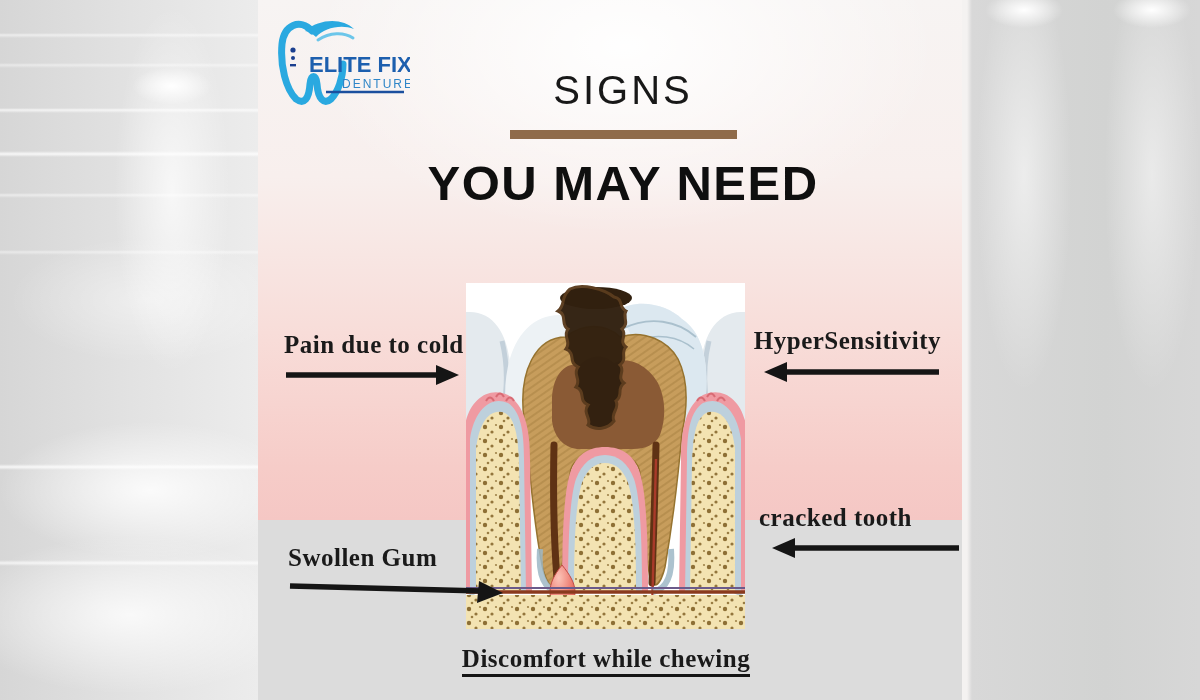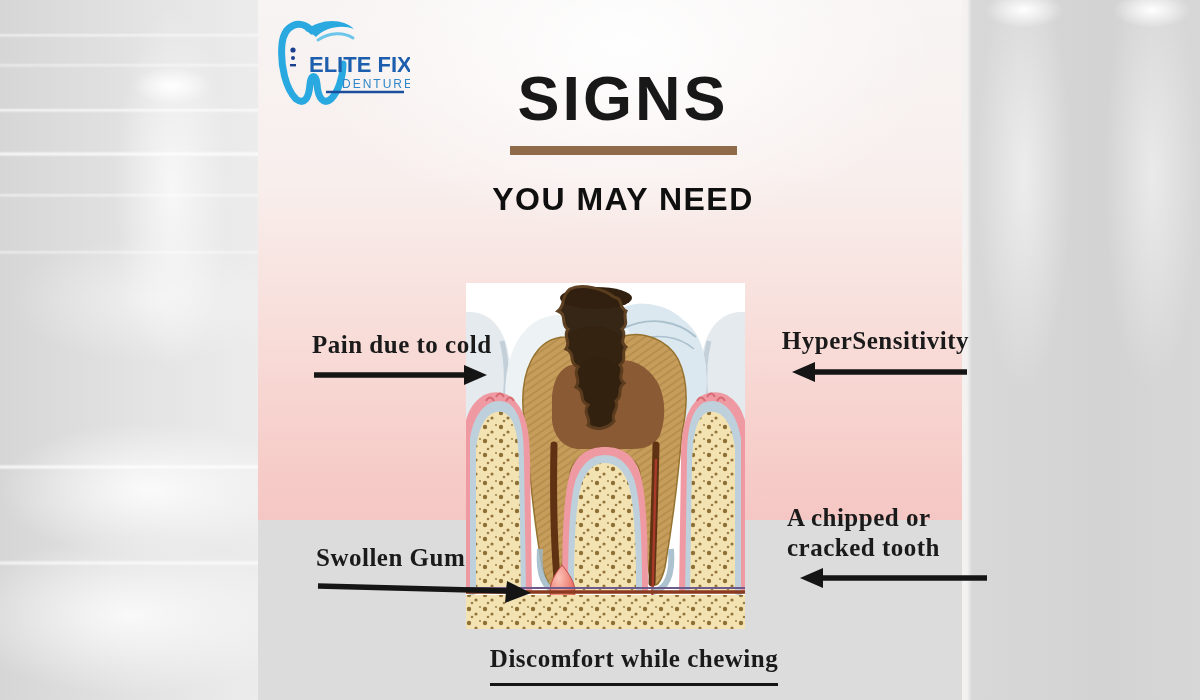--- a/index.html
+++ b/index.html
@@ -42,46 +42,46 @@
     position:absolute;left:258px;top:0;width:704px;height:520px;
     background:
       radial-gradient(ellipse 420px 250px at 52% 9%, rgba(255,255,255,.95), rgba(255,255,255,0) 75%),
       linear-gradient(to bottom, #f7f4f3 0%, #f8efed 34%, #f8ddd9 64%, #f6ccc8 90%, #f5c7c4 100%);
   }
   
   .logo{position:absolute;left:18px;top:14px;width:134px;height:92px;}
   
   .title-wrap{position:absolute;left:0;top:50px;width:704px;text-align:center;transform:translateX(13px);}
   .signs{
-    margin:16px;font-size:63px;font-weight:700;color:#181818;
+    margin:8px;font-size:40px;font-weight:400;color:#181818;
     letter-spacing:3px;line-height:64px;
   }
   .title-underline{width:227px;height:9px;background:#8f6b4a;margin:5px auto 0 auto;}
-  .subtitle{margin-top:13px;font-size:32px;font-weight:700;color:#0f0f0f;letter-spacing:1.5px;line-height:63px;}
+  .subtitle{margin-top:13px;font-size:49px;font-weight:700;color:#0f0f0f;letter-spacing:1.5px;line-height:63px;}
   
   .tooth-box{position:absolute;left:208px;top:283px;width:279px;height:346px;background:#ffffff;}
   .tooth-box svg{display:block;}
   
-  .callout{position:absolute;margin-left:28px;}
+  .callout{position:absolute;}
   .callout-label{
     font-family:"Liberation Serif", serif;font-weight:700;font-size:25px;
     color:#1a1a1a;letter-spacing:.5px;white-space:nowrap;
   }
   .callout svg{display:block;}
   .c-pain{left:284px;top:331px;}
   .c-pain svg{margin-top:3px;}
   .c-hyper{left:749px;top:327px;text-align:right;}
   .c-hyper svg{margin-top:4px;}
   .c-swollen{left:288px;top:544px;}
   .c-swollen svg{margin-top:5px;}
   .c-chipped{left:759px;top:503px;}
   .c-chipped .callout-label{line-height:30px;}
   .c-chipped svg{margin-top:3px;}
   .c-discomfort{left:447px;top:645px;width:318px;text-align:center;}
-  .c-discomfort .underlined{border-bottom:3.5px solid #141414;padding-bottom:11px;text-align:center;}
+  .c-discomfort .underlined{border-bottom:3.5px solid #141414;padding-bottom:2px;text-align:center;}
   .arrow-line{stroke:#151515;stroke-width:5.5;}
   .arrow-head{fill:#151515;}
 </style>
 </head>
 <body>
 
 <div class="backdrop backdrop-left"></div>
 <div class="backdrop backdrop-right"></div>
 
 <div class="panel">
@@ -208,21 +208,20 @@
 
 <div class="callout c-swollen">
   <div class="callout-label">Swollen Gum</div>
   <svg width="218" height="30" viewBox="0 0 218 30">
     <line class="arrow-line" x1="2" y1="9" x2="194" y2="14"></line>
     <polygon class="arrow-head" points="191,4 215,16 189,26"></polygon>
   </svg>
 </div>
 
 <div class="callout c-chipped">
-  <div class="callout-label">A chipped or</div>
   <div class="callout-label">cracked tooth</div>
   <svg width="202" height="24" viewBox="0 0 202 24">
     <line class="arrow-line" x1="34" y1="12" x2="200" y2="12"></line>
     <polygon class="arrow-head" points="36,2 13,12 36,22"></polygon>
   </svg>
 </div>
 
 <div class="callout c-discomfort">
   <span class="callout-label underlined">Discomfort while chewing</span>
 </div>

